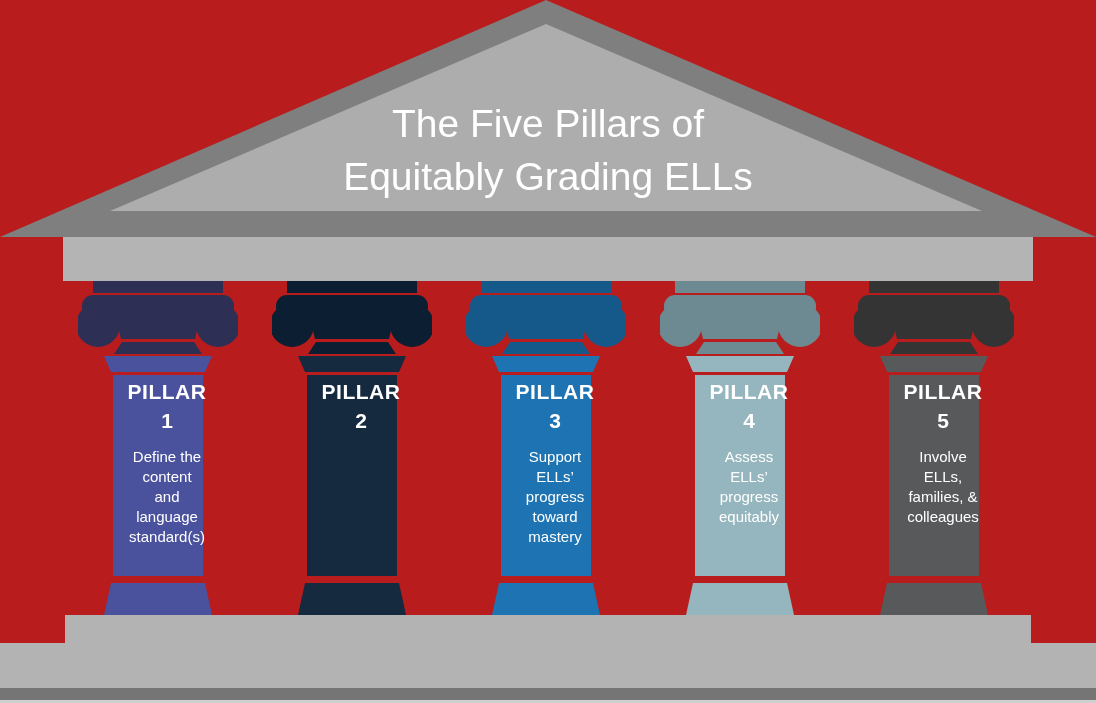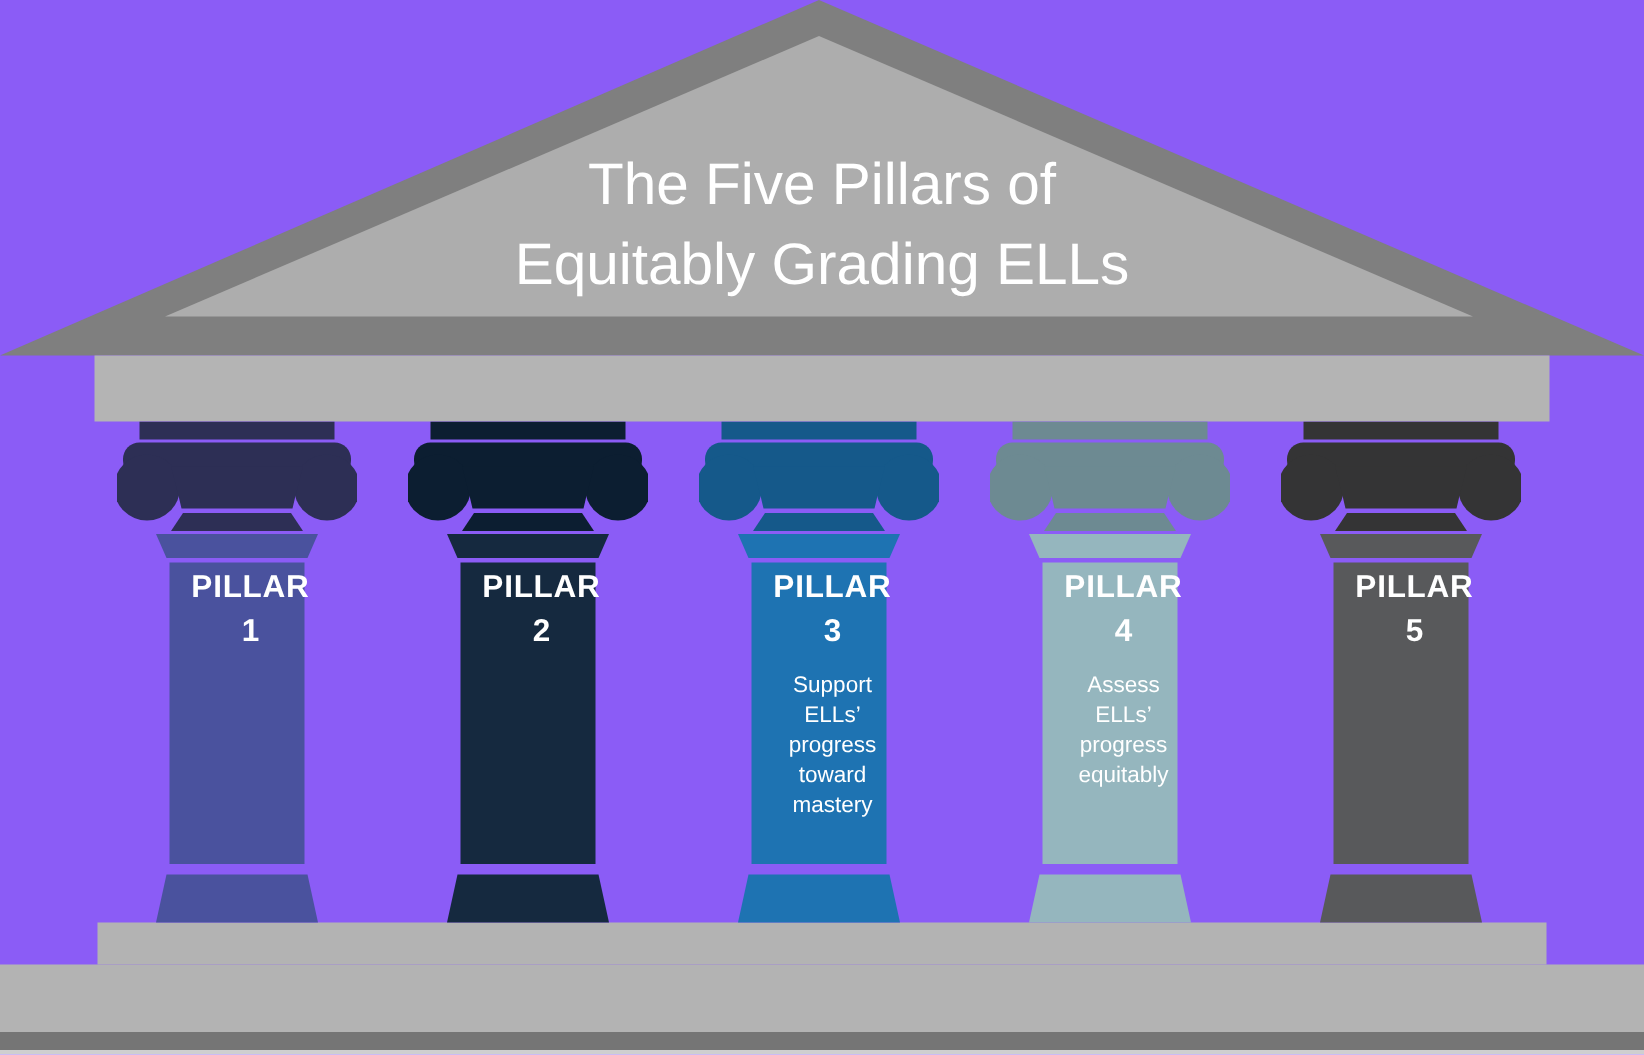--- a/index.html
+++ b/index.html
@@ -1,17 +1,17 @@
 <!DOCTYPE html>
 <html><head>
 <meta charset="utf-8">
 <style>
   html,body{margin:0;padding:0;background:#fff;}
   .stage{
-    position:relative;width:1096px;height:703px;background:#8b5cf6;overflow:hidden;
+    position:relative;width:1096px;height:703px;background:#b91c1c;overflow:hidden;
     font-family:"Liberation Sans","DejaVu Sans",sans-serif;
   }
   .bg-svg{position:absolute;left:0;top:0;}
   .title{
     position:absolute;left:0;top:97px;width:1096px;text-align:center;
     color:#ffffff;font-size:39px;line-height:53px;white-space:pre-line;
   }
   .pillar{position:absolute;top:281px;width:160px;height:335px;}
   .pillar svg{position:absolute;left:0;top:0;}
   .ptext{
@@ -52,20 +52,25 @@
       </g>
       <g fill="#4a529e">
         <polygon points="26,75 134,75 127,91 33,91"></polygon>
         <rect x="35" y="94" width="90" height="201"></rect>
         <polygon points="33,302 127,302 134,334 26,334"></polygon>
       </g>
     </svg>
     <div class="ptext">
       <div class="phead">PILLAR</div>
       <div class="pnum">1</div>
+      <div class="pdesc">Define the
+content
+and
+language
+standard(s)</div>
     </div>
   </div>
 
   <div class="pillar pillar-2" style="left:272px">
     <svg width="160" height="335" viewBox="0 0 160 335">
       <g fill="#0c1e31">
         <rect x="15" y="0" width="130" height="12"></rect>
         <rect x="4" y="14" width="152" height="23" rx="11"></rect>
         <circle cx="20" cy="44" r="22"></circle>
         <circle cx="140" cy="44" r="22"></circle>
@@ -149,16 +154,20 @@
       </g>
       <g fill="#58595b">
         <polygon points="26,75 134,75 127,91 33,91"></polygon>
         <rect x="35" y="94" width="90" height="201"></rect>
         <polygon points="33,302 127,302 134,334 26,334"></polygon>
       </g>
     </svg>
     <div class="ptext">
       <div class="phead">PILLAR</div>
       <div class="pnum">5</div>
+      <div class="pdesc">Involve
+ELLs,
+families, &amp;
+colleagues</div>
     </div>
   </div>
 
 </div>
 
 </body></html>

